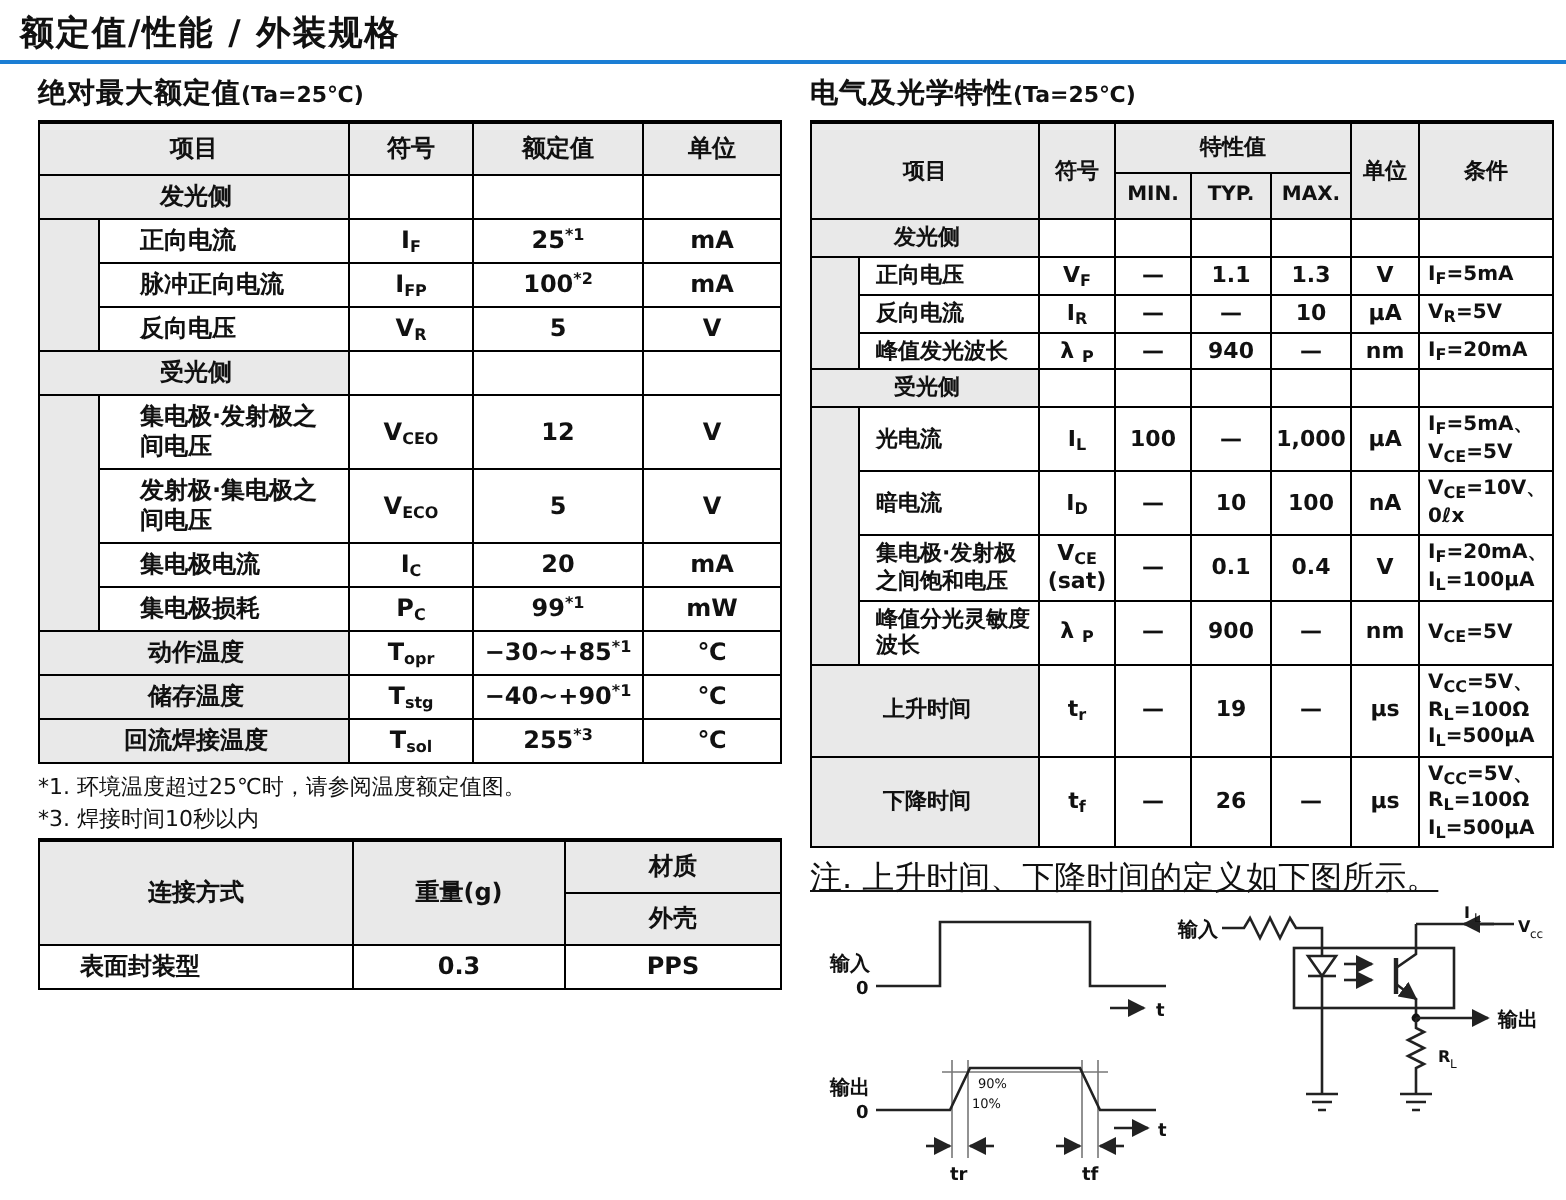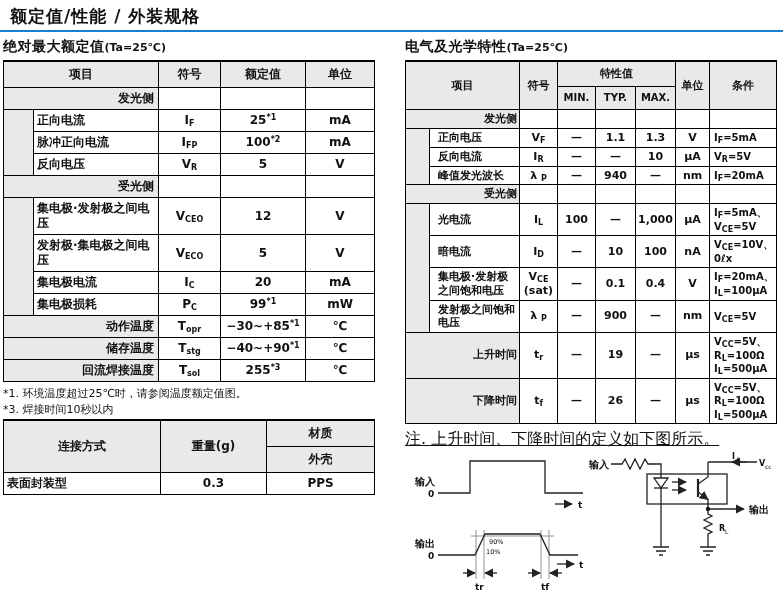--- a/index.html
+++ b/index.html
@@ -3,34 +3,34 @@
 <meta charset="utf-8">
 <style>
   * { margin:0; padding:0; box-sizing:border-box; }
   html,body { background:#fff; }
   body {
     width:783px; height:600px; position:relative; overflow:hidden;
     font-family:"DejaVu Sans", sans-serif; color:#111;
   }
   .page-title { position:absolute; left:10px; top:5px; font-size:17px; font-weight:bold; letter-spacing:1px; }
   .title-rule { position:absolute; left:0; top:30px; width:783px; height:2px; background:#1b7ed4; }
-  .col-left  { position:absolute; left:3px;   top:38px; width:444px; }
+  .col-left  { position:absolute; left:19px;   top:38px; width:444px; }
   .col-right { position:absolute; left:405px; top:38px; width:371px; }
   .sec-head { font-size:14px; font-weight:bold; margin-bottom:4px; letter-spacing:0.5px; }
   .sec-head .cond { font-size:11px; letter-spacing:0; }
 
   table.spec { border-collapse:collapse; width:371px; table-layout:fixed; border-top:2px solid #000; }
   table.spec td {
     border:1px solid #000; font-size:12px; font-weight:bold;
     padding:3px 4px; text-align:center; vertical-align:middle; overflow:hidden; line-height:1.25;
   }
   table.spec td.h   { background:#e9e9e9; padding:5px 2px; }
-  table.spec td.g   { background:#e9e9e9; text-align:right; padding-left:6px; }
+  table.spec td.g   { background:#e9e9e9; text-align:center; padding-left:6px; }
   table.spec td.ind { background:#e9e9e9; }
-  table.spec td.it  { text-align:left; padding-left:3px; }
+  table.spec td.it  { text-align:left; padding-left:20px; }
 
   table.spec2 td { font-size:11px; padding:2px 2px; }
   table.spec2 td.it { padding-left:8px; }
   table.spec2 td.g  { padding-left:4px; }
   table.spec2 td.h2 { font-size:10px; }
   table.spec2 td.cond { font-size:10px; text-align:left; padding:2px 2px 2px 4px; line-height:1.35; }
 
   sub { font-size:8px; line-height:0; vertical-align:-2px; }
   sup { font-size:8px; line-height:0; vertical-align:4px; }
 
@@ -280,21 +280,21 @@
     <tr>
       <td class="it">集电极·发射极之间饱和电压</td>
       <td><span>V</span><sub>CE</sub><br><span>(sat)</span></td>
       <td>—</td>
       <td>0.1</td>
       <td>0.4</td>
       <td>V</td>
       <td class="cond"><span>I</span><sub>F</sub><span>=20mA、</span><br><span>I</span><sub>L</sub><span>=100μA</span></td>
     </tr>
     <tr>
-      <td class="it">发射极之间饱和电压</td>
+      <td class="it">峰值分光灵敏度波长</td>
       <td><span>λ </span><sub>P</sub></td>
       <td>—</td>
       <td>900</td>
       <td>—</td>
       <td>nm</td>
       <td class="cond"><span>V</span><sub>CE</sub><span>=5V</span></td>
     </tr>
     <tr>
       <td colspan="2" class="g">上升时间</td>
       <td><span>t</span><sub>r</sub></td>

